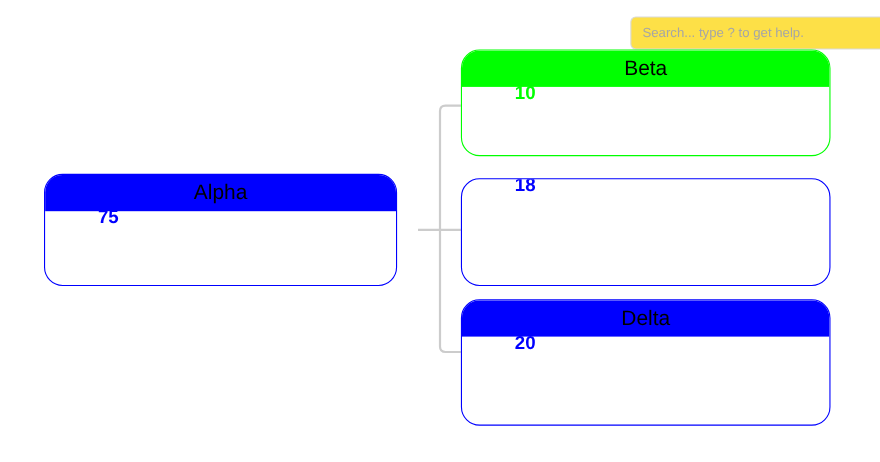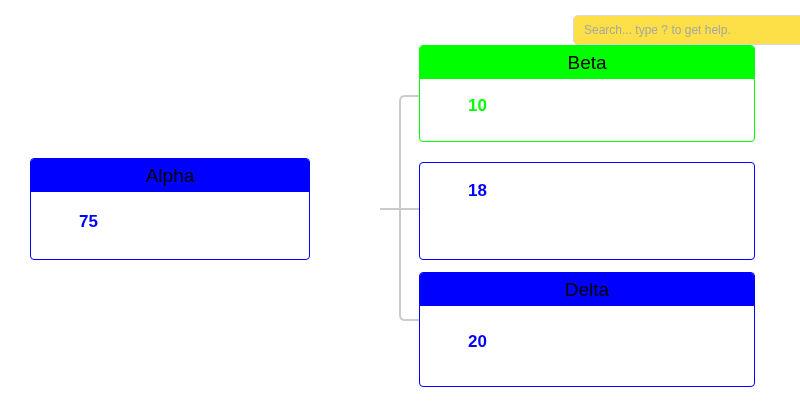--- a/index.html
+++ b/index.html
@@ -44,49 +44,49 @@
     background: #fde047;
   }
   .search::placeholder {
     color: #a6a6a6;
   }
   .node {
     position: absolute;
     box-sizing: border-box;
     background: #ffffff;
     border: 1px solid var(--node-color, #0000ff);
-    border-radius: 4px;
+    border-radius: 17px;
     overflow: hidden;
     cursor: pointer;
   }
   .node-title {
     height: 33px;
     line-height: 33px;
     text-align: center;
     background: var(--node-color, #0000ff);
     color: #000000;
     font-size: 19px;
     font-weight: 400;
     user-select: none;
   }
   .node-body {
     display: flex;
-    align-items: center;
+    align-items: flex-start;
     height: calc(100% - 33px);
     padding-left: 48px;
     box-sizing: border-box;
   }
   .node-value {
     color: var(--node-color, #0000ff);
     font-size: 17px;
     font-weight: 700;
     position: relative;
     top: -4px;
   }
-  .node-alpha { left: 30px;  top: 158px; width: 280px; height: 102px; }
+  .node-alpha { left: 40px;  top: 158px; width: 321px; height: 102px; }
   .node-beta  { left: 419px; top: 45px;  width: 336px; height: 97px;  }
   .node-gamma { left: 419px; top: 162px; width: 336px; height: 98px;  }
   .node-delta { left: 419px; top: 272px; width: 336px; height: 115px;  }
 </style>
 </head>
 <body>
 
 <div class="stage">
 
   <svg class="connectors" viewBox="0 0 800 420" xmlns="http://www.w3.org/2000/svg">

